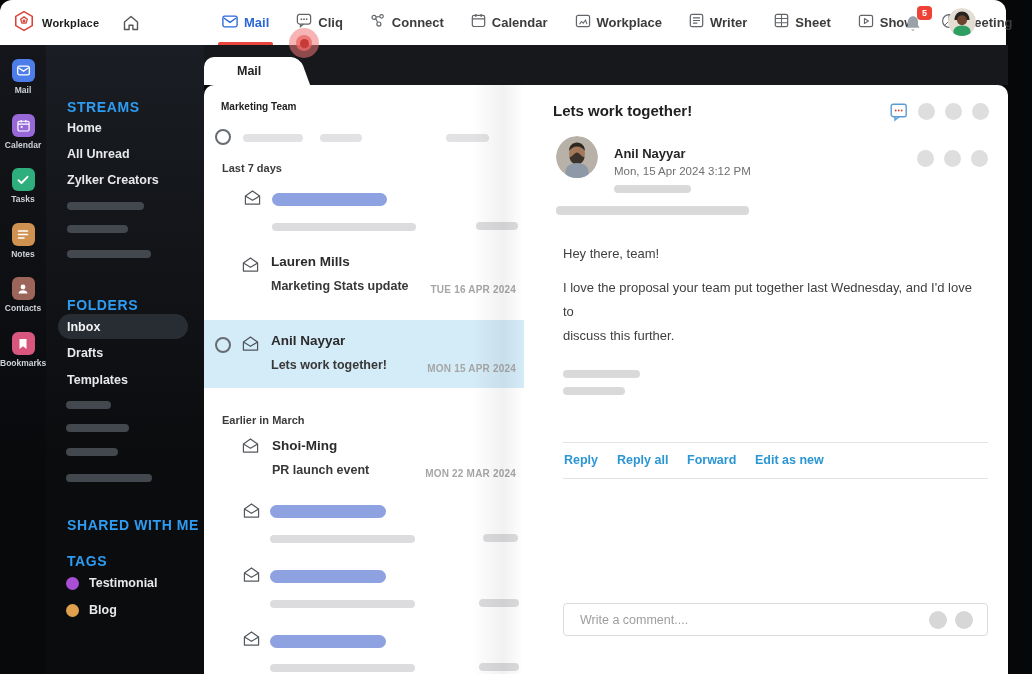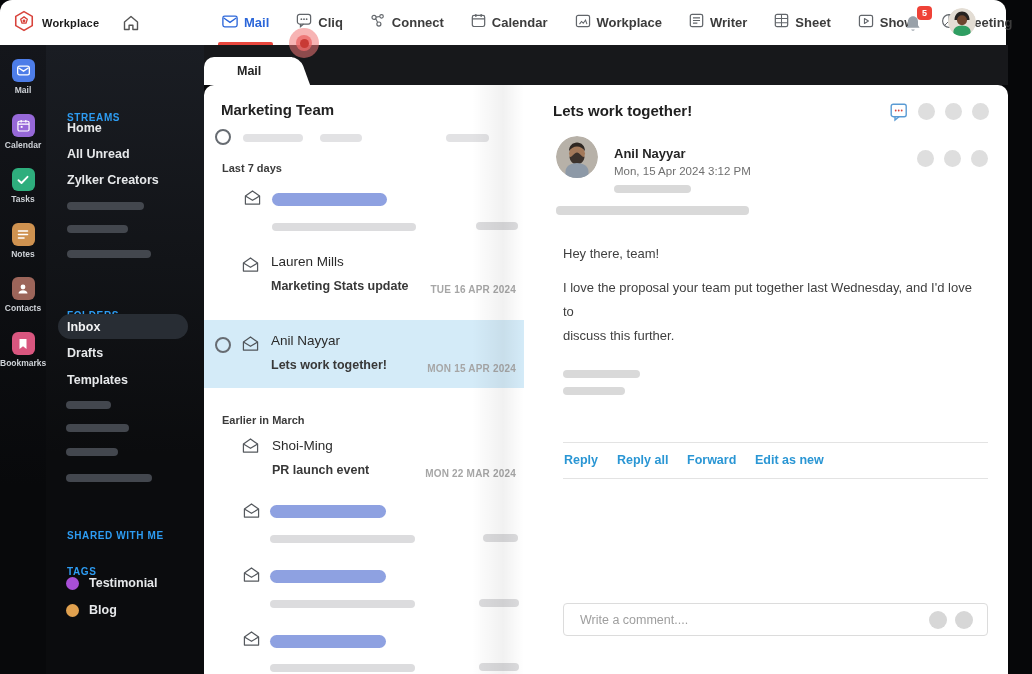--- a/index.html
+++ b/index.html
@@ -34,50 +34,50 @@
   .rail-item { position:absolute; left:0; width:46px; text-align:center; cursor:pointer; }
   .rail-icon { width:23px; height:23px; border-radius:6px; margin:0 auto; display:flex; align-items:center; justify-content:center; }
   .rail-label { display:block; margin-top:3px; font-size:8.5px; color:#ced2d7; font-weight:600; }
 
   
   .sidebar { position:absolute; left:46px; top:45px; width:158px; height:629px; background:linear-gradient(#1a1d23,#0b0c0e 65%); }
   .newmail-btn { position:absolute; left:12px; top:11px; width:122px; height:25px; background:#0a82f5; border-radius:5px;
                  display:flex; align-items:center; cursor:pointer; }
   .newmail-btn .nm-label { flex:1; padding-left:14px; font-size:12.5px; font-weight:700; color:#fff; }
   .newmail-btn .nm-chevron { width:26px; height:15px; border-left:1px solid rgba(255,255,255,.35); display:flex; align-items:center; justify-content:center; }
-  .side-label { position:absolute; left:21px; font-size:10px; font-weight:700; letter-spacing:.6px; color:#2d9cf2;margin-top:13px; }
+  .side-label { position:absolute; left:21px; font-size:14px; font-weight:700; letter-spacing:.6px; color:#2d9cf2; }
   .side-item { position:absolute; left:21px; font-size:12.5px; font-weight:600; color:#e6e8ea; cursor:pointer; }
   .side-pill { position:absolute; left:12px; width:130px; height:25px; background:#282d34; border-radius:13px; display:flex; align-items:center; cursor:pointer; }
   .side-pill span { padding-left:9px; font-size:12.5px; font-weight:700; color:#f2f3f4; }
   .side-skel { position:absolute; height:8px; border-radius:4px; background:#43474e; }
   .tag-item { position:absolute; left:20px; display:flex; align-items:center; gap:10px; cursor:pointer; }
   .tag-dot { width:13px; height:13px; border-radius:50%; }
   .tag-item span { font-size:12.5px; font-weight:600; color:#e6e8ea; }
 
   
   .tabstrip-bg { position:absolute; left:204px; top:45px; width:804px; height:40px; background:#17181b; }
   .tab { position:absolute; left:204px; top:57px; width:88px; height:28px; background:#fff; border-radius:10px 0 0 0; z-index:5; }
   .tab::after { content:""; position:absolute; right:-13px; top:0; width:26px; height:28px; background:#fff;
                 transform:skewX(20deg); border-radius:0 9px 0 0; }
   .tab span { position:absolute; left:33px; top:7px; font-size:12.5px; font-weight:700; color:#232323; }
   .card { position:absolute; left:204px; top:85px; width:804px; height:589px; background:#fff; border-radius:10px 10px 0 0; }
 
   
   .list-pane { position:absolute; left:0; top:0; width:320px; height:589px; border-radius:10px 0 0 0; overflow:hidden; }
   .list-shadow { position:absolute; right:0; top:0; bottom:0; width:52px;
                  background:linear-gradient(to right, rgba(0,0,0,0) 0%, rgba(0,0,0,.055) 60%, rgba(0,0,0,0) 100%); pointer-events:none; }
-  .list-title { position:absolute; left:17px; top:16px; font-size:15px; font-weight:700; color:#222; }
+  .list-title { position:absolute; left:17px; top:16px; font-size:10px; font-weight:700; color:#222; }
   .o-circle { position:absolute; width:16px; height:16px; border:2px solid #676c72; border-radius:50%; background:transparent; }
   .skel { position:absolute; border-radius:5px; }
   .skel.gray-l { background:#e2e2e4; }
   .skel.gray { background:#dcdcde; }
   .skel.blue { background:#8ea1e1; }
   .sec-label { position:absolute; left:18px; font-size:11px; font-weight:700; color:#3b3b3b; }
   .env { position:absolute; width:19px; height:17px; }
-  .m-sender { position:absolute; font-size:13.5px; font-weight:400; color:#2b2b2b; }
+  .m-sender { position:absolute; font-size:13.5px; font-weight:700; color:#2b2b2b; }
   .m-subject { position:absolute; font-size:12.5px; font-weight:600; color:#383838;text-align:center; }
   .m-date { position:absolute; right:8px; font-size:10px; font-weight:600; color:#a6a6a6; letter-spacing:.2px; }
   .msg-row { position:absolute; left:0; width:320px; cursor:pointer; }
   .msg-row.selected { background:#d4ebf8; }
 
   
   .read-pane { position:absolute; left:320px; top:0; width:484px; height:589px; border-radius:0 10px 0 0; }
   .r-title { position:absolute; left:29px; top:17px; font-size:15px; font-weight:700; color:#1f1f1f; }
   .r-circ { position:absolute; width:17px; height:17px; border-radius:50%; background:#dedede; cursor:pointer; }
   .r-comment-icon { position:absolute; left:366px; top:18px; width:19px; height:19px; cursor:pointer; }

